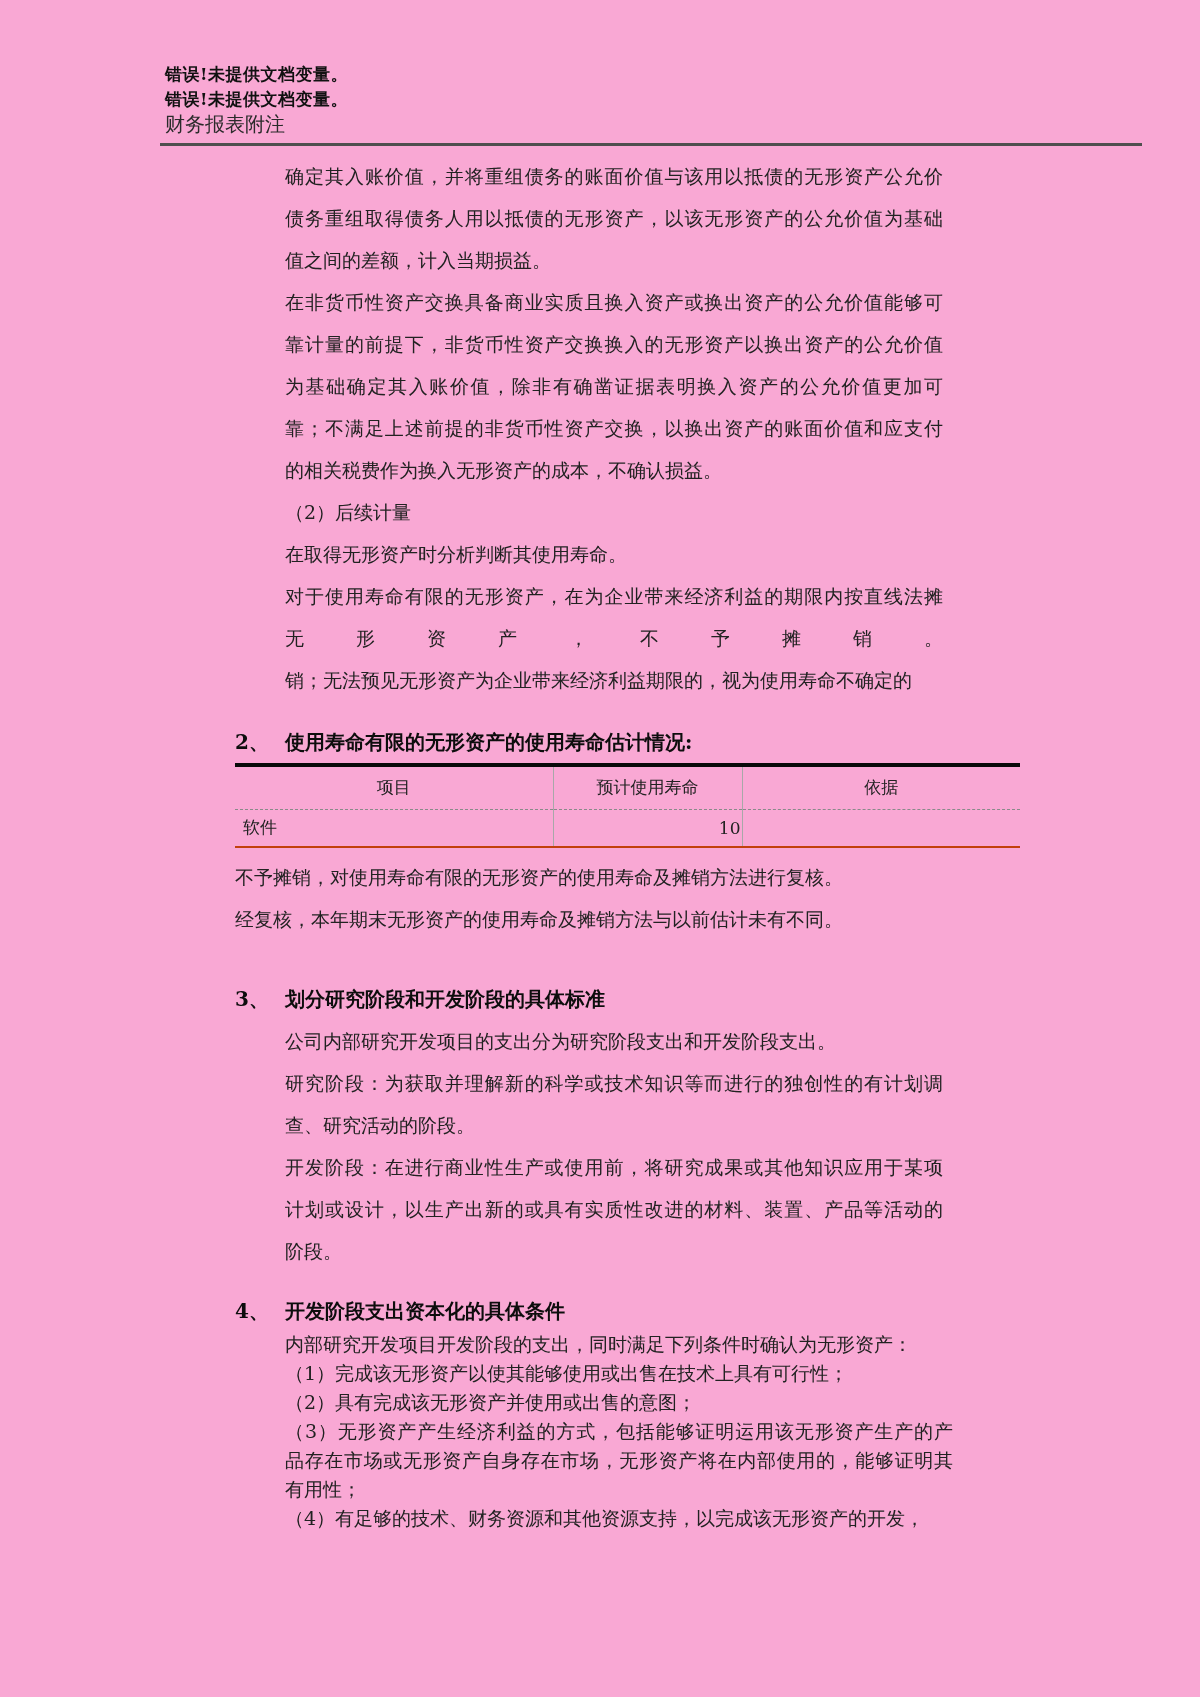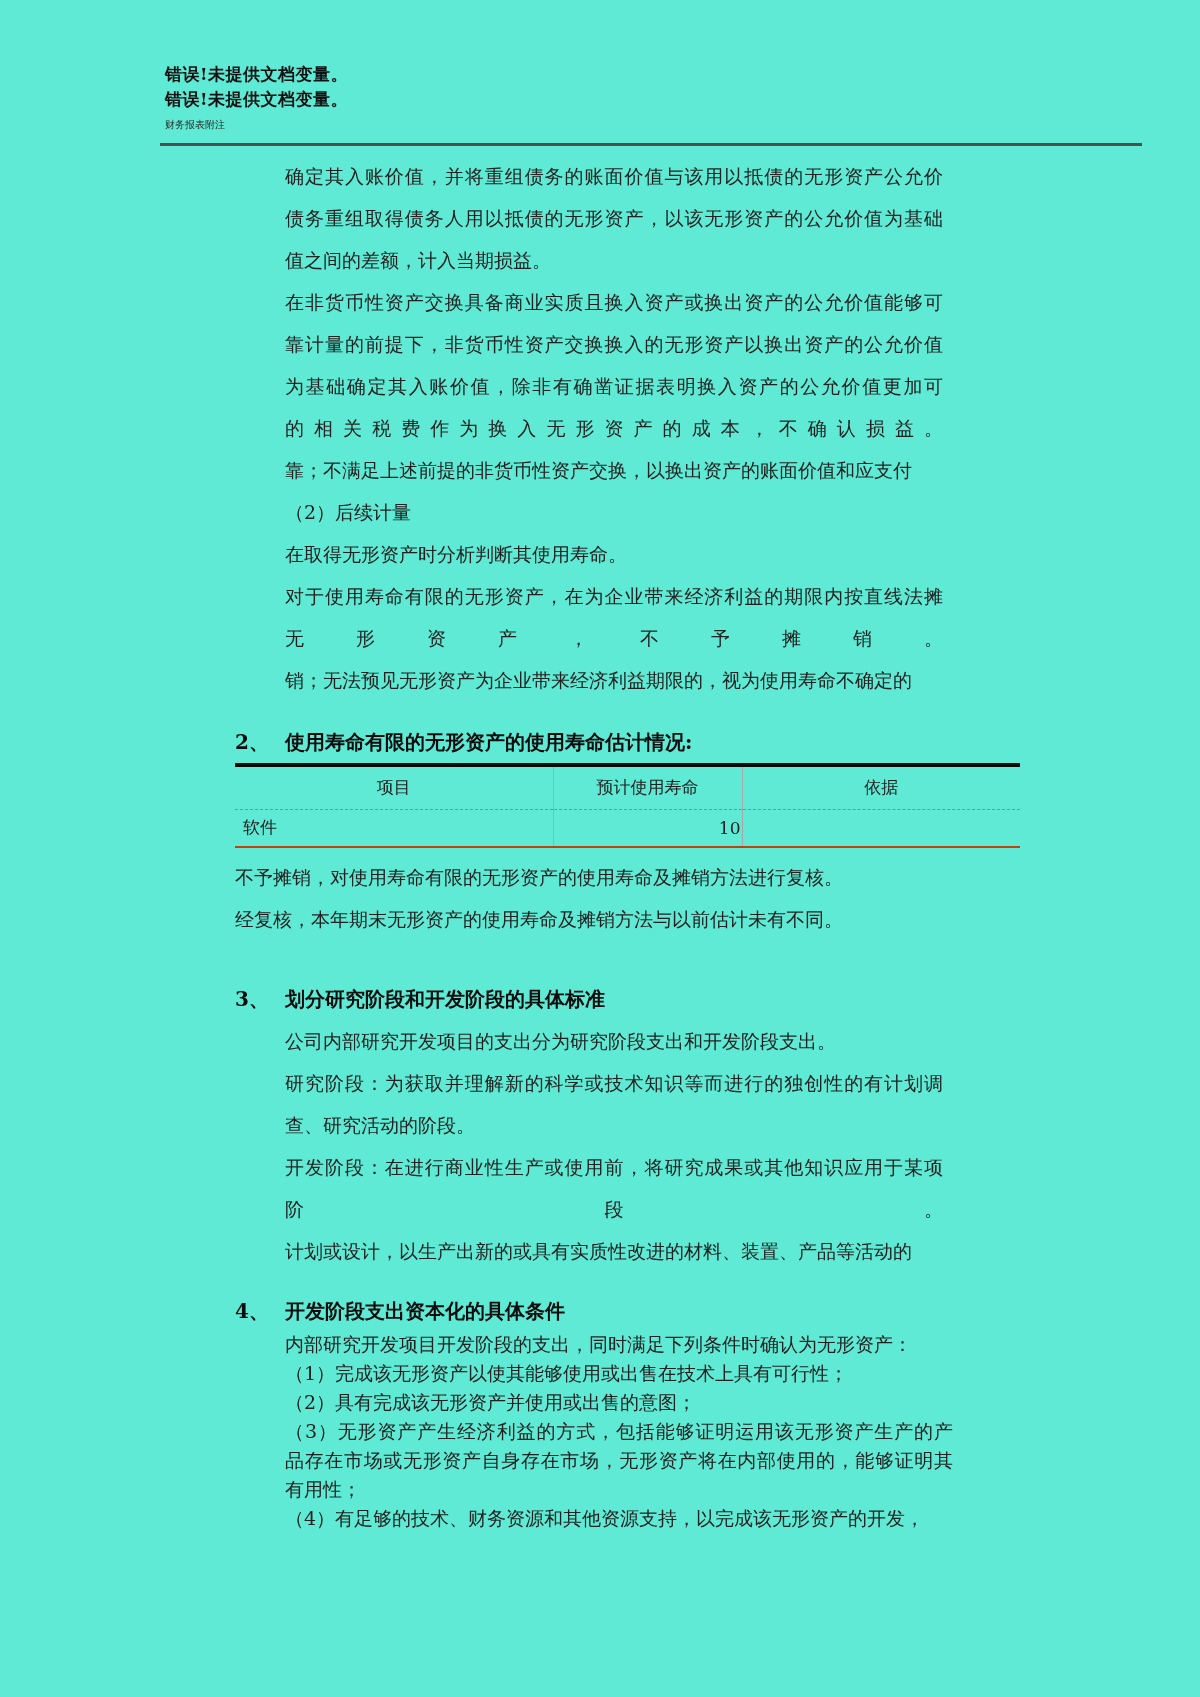--- a/index.html
+++ b/index.html
@@ -1,40 +1,40 @@
 <!DOCTYPE html>
 <html><head>
 <meta charset="utf-8">
 <style>
   * { box-sizing: border-box; }
   html, body { margin: 0; padding: 0; background: #ffffff; }
   .page {
     position: relative;
     width: 1200px;
     height: 1697px;
-    background: #5eead4;
+    background: #f9a8d4;
     font-family: "DejaVu Serif", "Liberation Serif", serif;
     color: #1c1c1c;
     overflow: hidden;
   }
   
   .doc-header {
     position: absolute;
     left: 165px;
     top: 62px;
   }
   .doc-header .hline {
     font-size: 17px;
     font-weight: bold;
     line-height: 25px;
     letter-spacing: 0.5px;
     color: #111;
   }
   .doc-header .hsub {
-    font-size: 10px;
+    font-size: 20px;
     font-weight: normal;
     line-height: 25px;
     color: #2b2b2b;
   }
   .header-rule {
     position: absolute;
     left: 160px;
     top: 143px;
     width: 982px;
     height: 3px;
@@ -131,22 +131,22 @@
 
     <div class="para">
         <div class="line">确定其入账价值，并将重组债务的账面价值与该用以抵债的无形资产公允价</div>
         <div class="line">债务重组取得债务人用以抵债的无形资产，以该无形资产的公允价值为基础</div>
         <div class="line">值之间的差额，计入当期损益。</div>
       </div>
     <div class="para">
         <div class="line">在非货币性资产交换具备商业实质且换入资产或换出资产的公允价值能够可</div>
         <div class="line">靠计量的前提下，非货币性资产交换换入的无形资产以换出资产的公允价值</div>
         <div class="line">为基础确定其入账价值，除非有确凿证据表明换入资产的公允价值更加可</div>
+        <div class="line">靠；不满足上述前提的非货币性资产交换，以换出资产的账面价值和应支付</div>
         <div class="line">的相关税费作为换入无形资产的成本，不确认损益。</div>
-        <div class="line">靠；不满足上述前提的非货币性资产交换，以换出资产的账面价值和应支付</div>
       </div>
     <div class="para">
         <div class="line">（2）后续计量</div>
       </div>
     <div class="para">
         <div class="line">在取得无形资产时分析判断其使用寿命。</div>
       </div>
     <div class="para">
         <div class="line">对于使用寿命有限的无形资产，在为企业带来经济利益的期限内按直线法摊</div>
         <div class="line">无形资产，不予摊销。</div>
@@ -190,22 +190,22 @@
 
     <div class="para para-s3 mt-para-s3">
         <div class="line">公司内部研究开发项目的支出分为研究阶段支出和开发阶段支出。</div>
       </div>
     <div class="para para-s3">
         <div class="line">研究阶段：为获取并理解新的科学或技术知识等而进行的独创性的有计划调</div>
         <div class="line">查、研究活动的阶段。</div>
       </div>
     <div class="para para-s3">
         <div class="line">开发阶段：在进行商业性生产或使用前，将研究成果或其他知识应用于某项</div>
+        <div class="line">计划或设计，以生产出新的或具有实质性改进的材料、装置、产品等活动的</div>
         <div class="line">阶段。</div>
-        <div class="line">计划或设计，以生产出新的或具有实质性改进的材料、装置、产品等活动的</div>
       </div>
 
     <div class="section-heading sh-4">
       <span class="num">4、</span>
       <span>开发阶段支出资本化的具体条件</span>
     </div>
 
     <div class="para para-s4 mt-para-s4">
         <div class="line">内部研究开发项目开发阶段的支出，同时满足下列条件时确认为无形资产：</div>
       </div>

